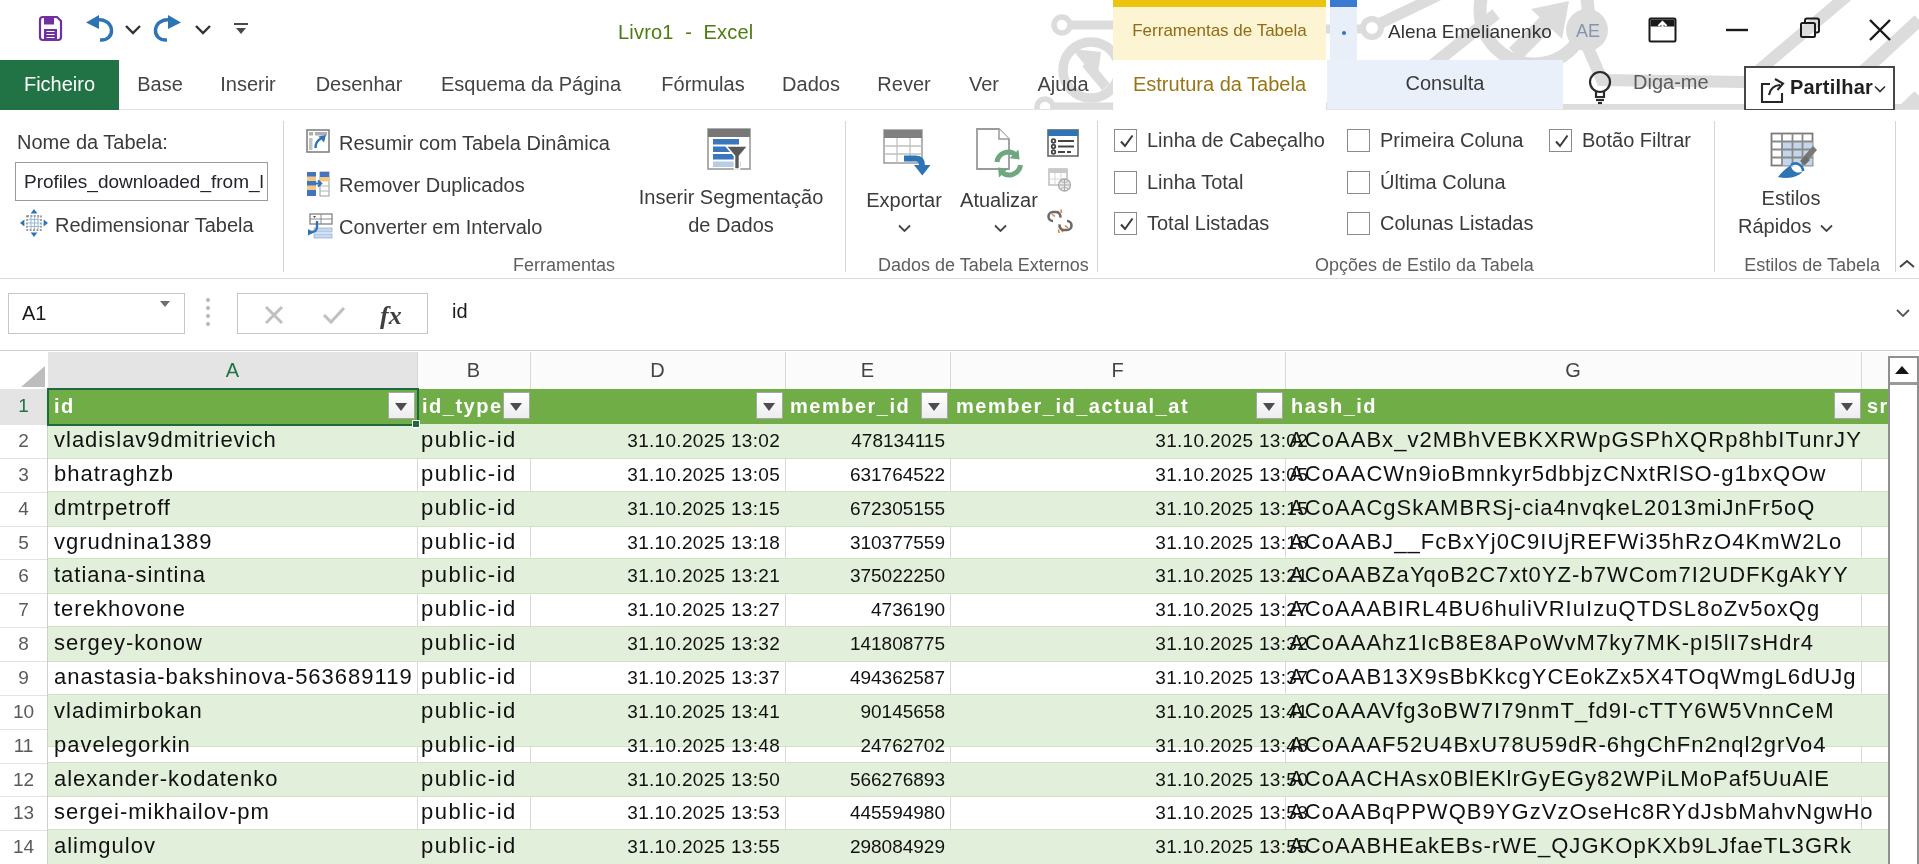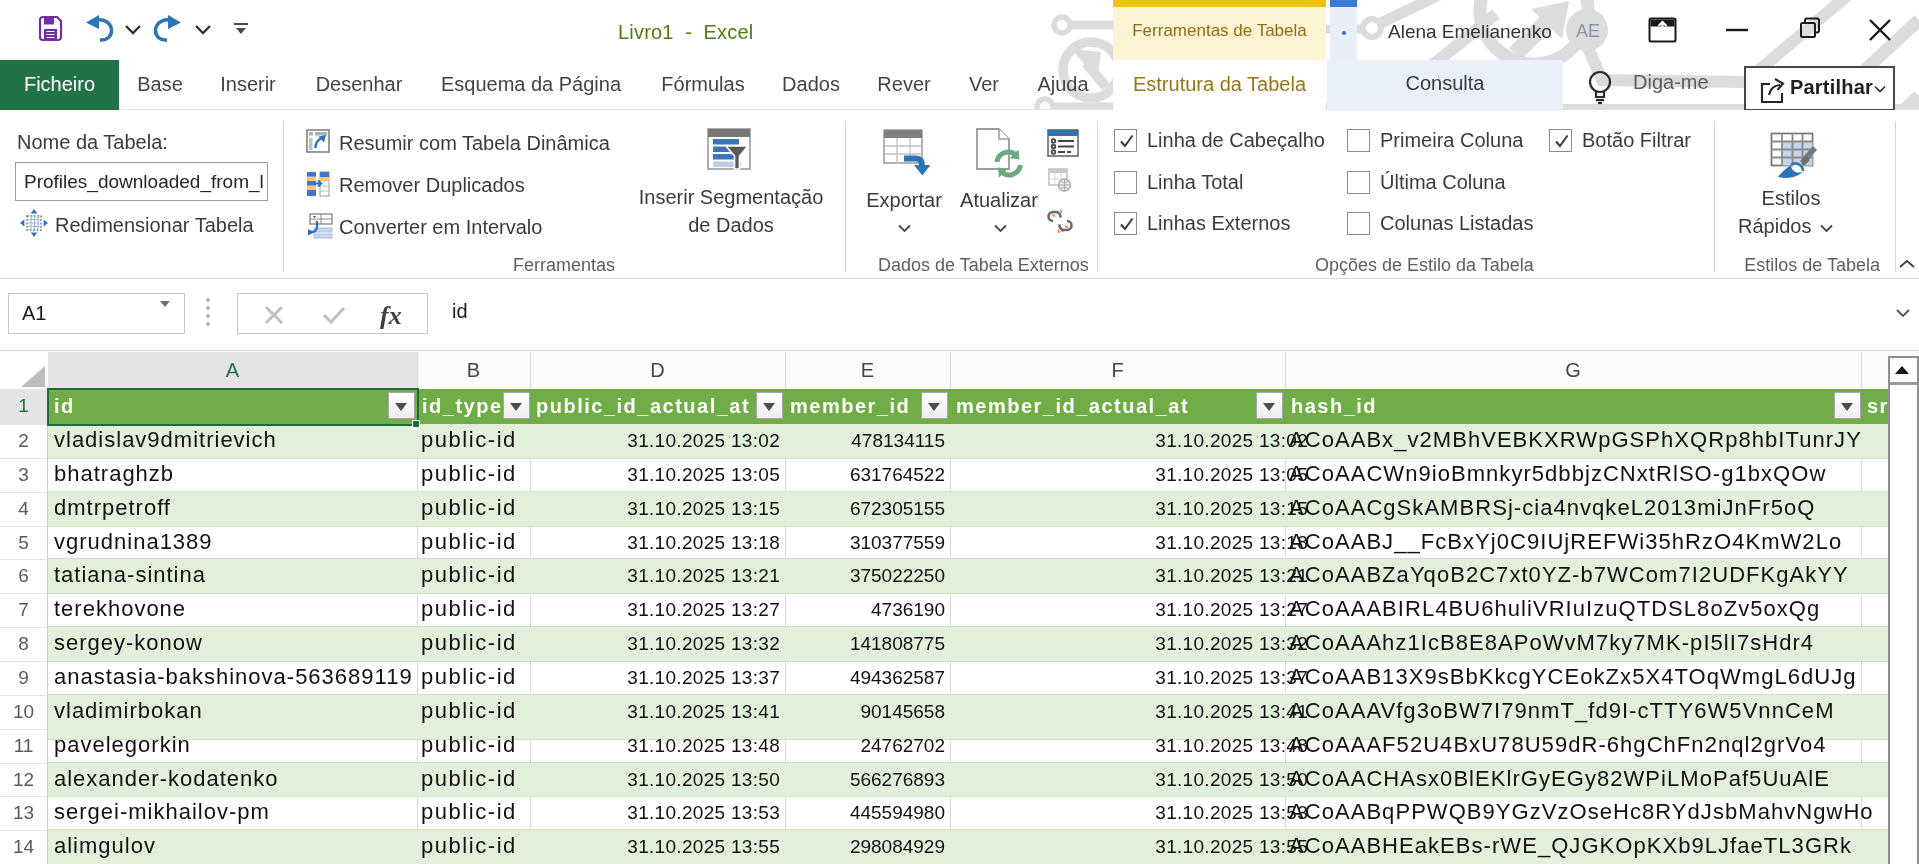--- a/index.html
+++ b/index.html
@@ -310,21 +310,21 @@
       </svg>
     </div>
     <div class="cblabel" style="left:1147px;top:129px;">Linha de Cabeçalho</div>
 <div class="cb" style="left:1114px;top:171px;"></div>
     <div class="cblabel" style="left:1147px;top:171px;">Linha Total</div>
 <div class="cb" style="left:1114px;top:212px;">
       <svg width="21" height="21" viewBox="0 0 21 21">
         <path d="M5 10.5 L9 15 L16.5 4.5" stroke="#3a3a3a" stroke-width="2" fill="none"></path>
       </svg>
     </div>
-    <div class="cblabel" style="left:1147px;top:212px;">Linhas Externos</div>
+    <div class="cblabel" style="left:1147px;top:212px;">Total Listadas</div>
 <div class="cb" style="left:1347px;top:129px;"></div>
     <div class="cblabel" style="left:1380px;top:129px;">Primeira Coluna</div>
 <div class="cb" style="left:1347px;top:171px;"></div>
     <div class="cblabel" style="left:1380px;top:171px;">Última Coluna</div>
 <div class="cb" style="left:1347px;top:212px;"></div>
     <div class="cblabel" style="left:1380px;top:212px;">Colunas Listadas</div>
 <div class="cb" style="left:1549px;top:129px;">
       <svg width="21" height="21" viewBox="0 0 21 21">
         <path d="M5 10.5 L9 15 L16.5 4.5" stroke="#3a3a3a" stroke-width="2" fill="none"></path>
       </svg>
@@ -464,21 +464,21 @@
         <span class="cg">ACoAAAhz1IcB8E8APoWvM7ky7MK-pI5lI7sHdr4</span>
       </div>
 <div class="row" style="top:308.9px;height:33.85px;">
         <span class="ca">anastasia-bakshinova-563689119</span>
         <span class="cb2">public-id</span>
         <span class="cd">31.10.2025 13:37</span>
         <span class="ce">494362587</span>
         <span class="cf">31.10.2025 13:37</span>
         <span class="cg">ACoAAB13X9sBbKkcgYCEokZx5X4TOqWmgL6dUJg</span>
       </div>
-<div class="row rg" style="top:342.8px;height:44px;">
+<div class="row rg" style="top:342.8px;height:51px;">
         <span class="ca">vladimirbokan</span>
         <span class="cb2">public-id</span>
         <span class="cd">31.10.2025 13:41</span>
         <span class="ce">90145658</span>
         <span class="cf">31.10.2025 13:41</span>
         <span class="cg">ACoAAAVfg3oBW7I79nmT_fd9I-cTTY6W5VnnCeM</span>
       </div>
 <div class="row" style="top:376.7px;height:33.85px;">
         <span class="ca">pavelegorkin</span>
         <span class="cb2">public-id</span>
@@ -538,21 +538,20 @@
 <div style="position:absolute;left:0;top:308.9px;width:47px;height:1px;background:#e3e3e3;"></div>
 <div style="position:absolute;left:0;top:342.8px;width:47px;height:1px;background:#e3e3e3;"></div>
 <div style="position:absolute;left:0;top:376.7px;width:47px;height:1px;background:#e3e3e3;"></div>
 <div style="position:absolute;left:0;top:410.5px;width:47px;height:1px;background:#e3e3e3;"></div>
 <div style="position:absolute;left:0;top:444.4px;width:47px;height:1px;background:#e3e3e3;"></div>
 <div style="position:absolute;left:0;top:478.2px;width:47px;height:1px;background:#e3e3e3;"></div>
 
   <div id="hdr1">
     <span class="hcell" style="left:6px;">id</span>
     <span class="hcell" style="left:374px;">id_type</span>
-    <span class="hcell" style="left:488px;">public_id_actual_at</span>
     <span class="hcell" style="left:742px;">member_id</span>
     <span class="hcell" style="left:908px;">member_id_actual_at</span>
     <span class="hcell" style="left:1243px;">hash_id</span>
     <span class="hcell" style="left:1819px;">sr</span>
     <div class="fbtn" style="left:340px;">
           <i></i>
         </div>
     <div class="fbtn" style="left:455px;">
           <i></i>
         </div>

